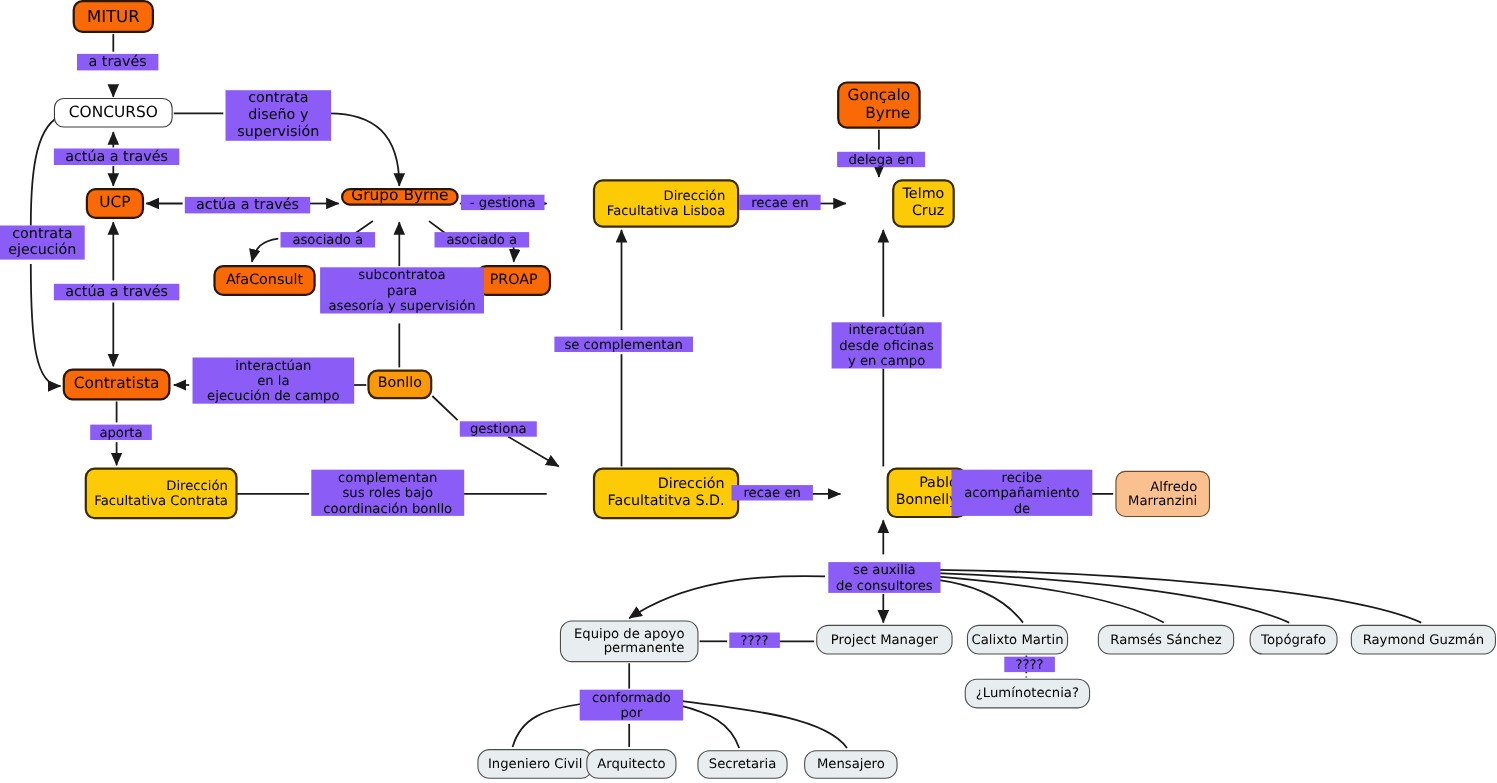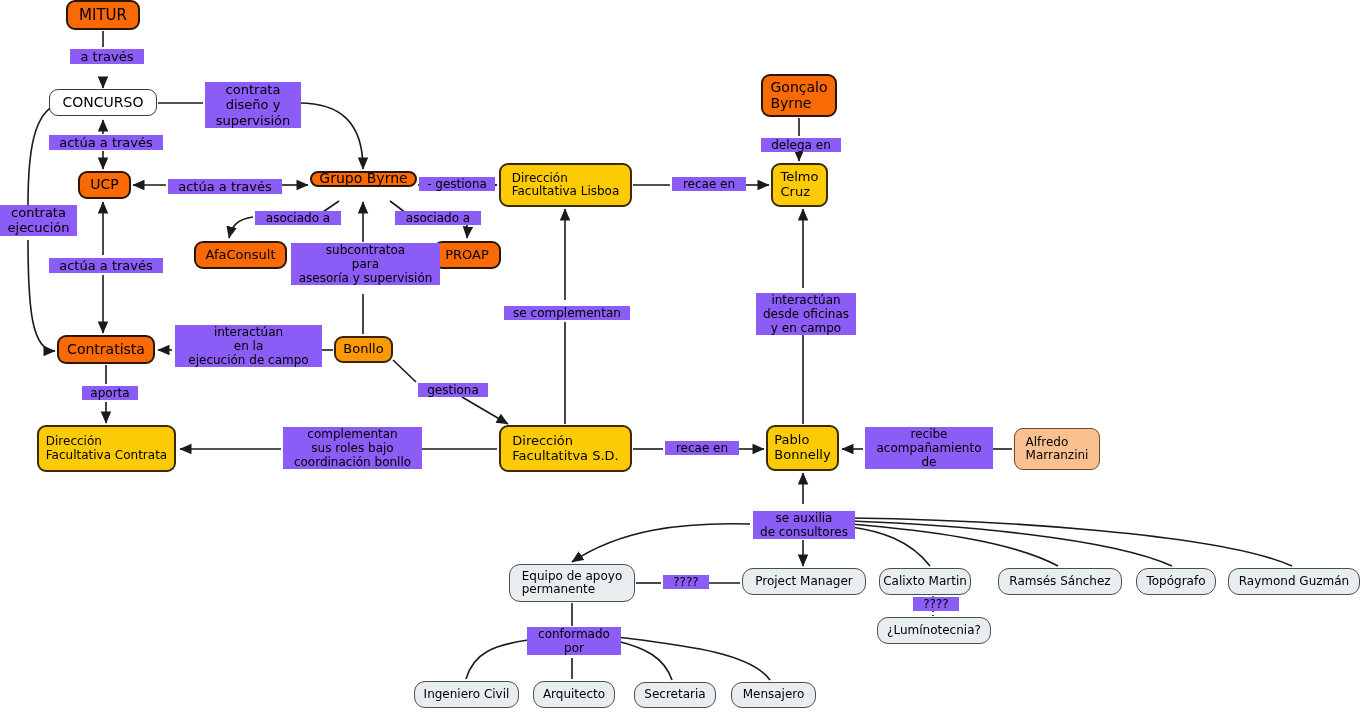--- a/index.html
+++ b/index.html
@@ -24,40 +24,41 @@
     width: 1361px;
     height: 712px;
     pointer-events: none;
   }
   .node {
     position: absolute;
     box-sizing: border-box;
     display: flex;
     align-items: center;
     justify-content: center;
-    text-align: left;
+    text-align: right;
     border-radius: 9px;
     line-height: 1.12;
     white-space: pre;
     z-index: 3;
   }
   .node.orange {
     background: #f96a07;
     border: 2px solid #2b1505;
     color: #000000;
   }
   .node.orange-mid {
     background: #fb9a06;
     border: 2px solid #3a2405;
     color: #000000;
   }
   .node.gold {
     background: #fdcb06;
     border: 2px solid #3a2b05;
     color: #000000;
+    margin-left: 40px;
   }
   .node.peach {
     background: #fac090;
     border: 1.5px solid #6b4a2a;
     color: #000000;
   }
   .node.white {
     background: #ffffff;
     border: 1.5px solid #3b3b3b;
     color: #000000;
@@ -208,21 +209,21 @@
       <div class="node peach" style="left: 1014px; top: 428px; width: 86px; height: 42px; font-size: 12px;">Alfredo
 Marranzini</div>
       <div class="node grey" style="left: 509px; top: 564px; width: 126px; height: 38px; font-size: 12px;">Equipo de apoyo
 permanente</div>
       <div class="node grey" style="left: 742px; top: 568px; width: 124px; height: 27px; font-size: 12px;">Project Manager</div>
       <div class="node grey" style="left: 879px; top: 568px; width: 92px; height: 27px; font-size: 12px;">Calixto Martin</div>
       <div class="node grey" style="left: 877px; top: 617px; width: 114px; height: 27px; font-size: 12px;">¿Lumínotecnia?</div>
       <div class="node grey" style="left: 998px; top: 568px; width: 124px; height: 27px; font-size: 12px;">Ramsés Sánchez</div>
       <div class="node grey" style="left: 1136px; top: 568px; width: 80px; height: 27px; font-size: 12px; border-radius: 12px;">Topógrafo</div>
       <div class="node grey" style="left: 1228px; top: 568px; width: 132px; height: 27px; font-size: 12px;">Raymond Guzmán</div>
-      <div class="node grey" style="left: 414px; top: 681px; width: 105px; height: 27px; font-size: 12px;">Ingeniero Civil</div>
+      <div class="node grey" style="left: 434px; top: 681px; width: 105px; height: 27px; font-size: 12px;">Ingeniero Civil</div>
       <div class="node grey" style="left: 533px; top: 681px; width: 82px; height: 27px; font-size: 12px;">Arquitecto</div>
       <div class="node grey" style="left: 634px; top: 682px; width: 82px; height: 26px; font-size: 12px;">Secretaria</div>
       <div class="node grey" style="left: 731px; top: 682px; width: 85px; height: 26px; font-size: 12px;">Mensajero</div>
     </div>
   <div id="labels">
       <div class="edge-label" style="left: 70px; top: 49px; width: 70px; font-size: 13px;">a través</div>
       <div class="edge-label" style="left: 205px; top: 82px; width: 92px; font-size: 13px;">contrata
 diseño y
 supervisión</div>
       <div class="edge-label" style="left: 49px; top: 135px; width: 110px; font-size: 13px;">actúa a través</div>

